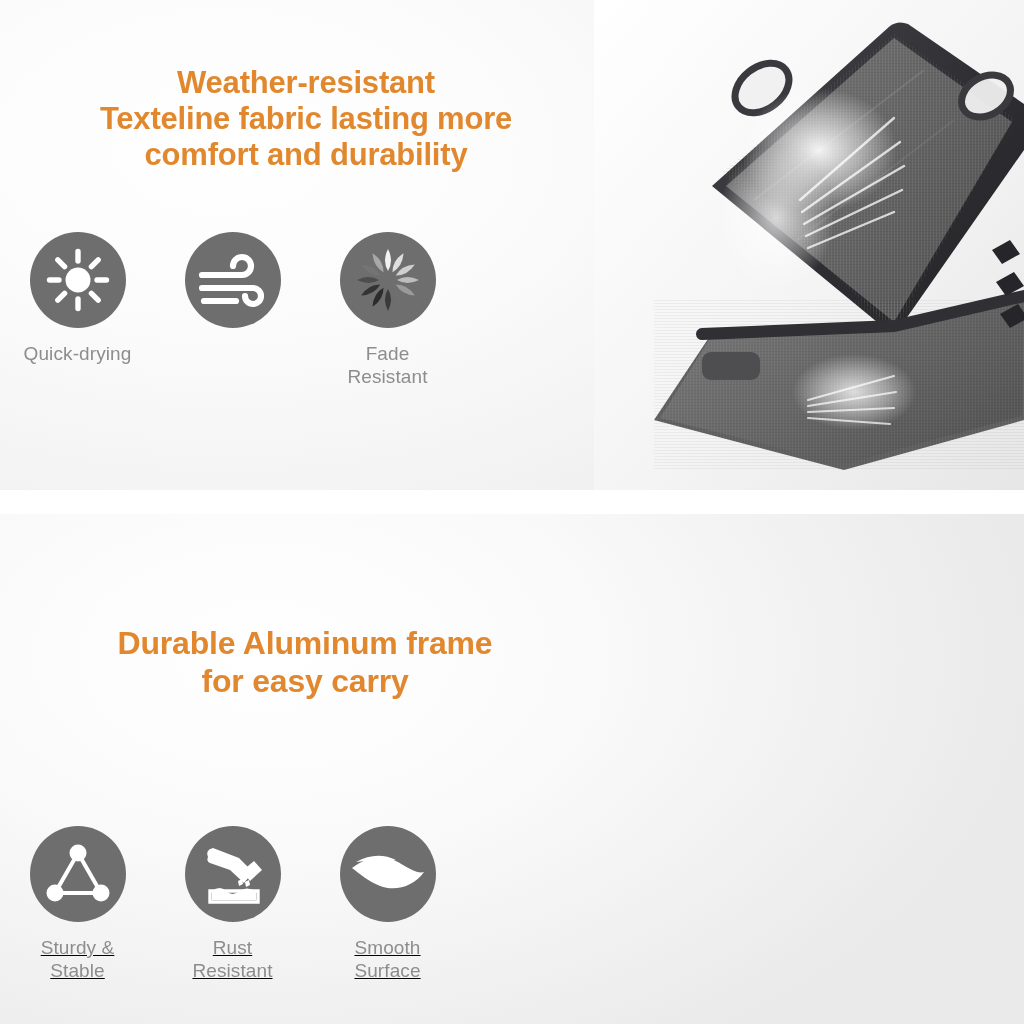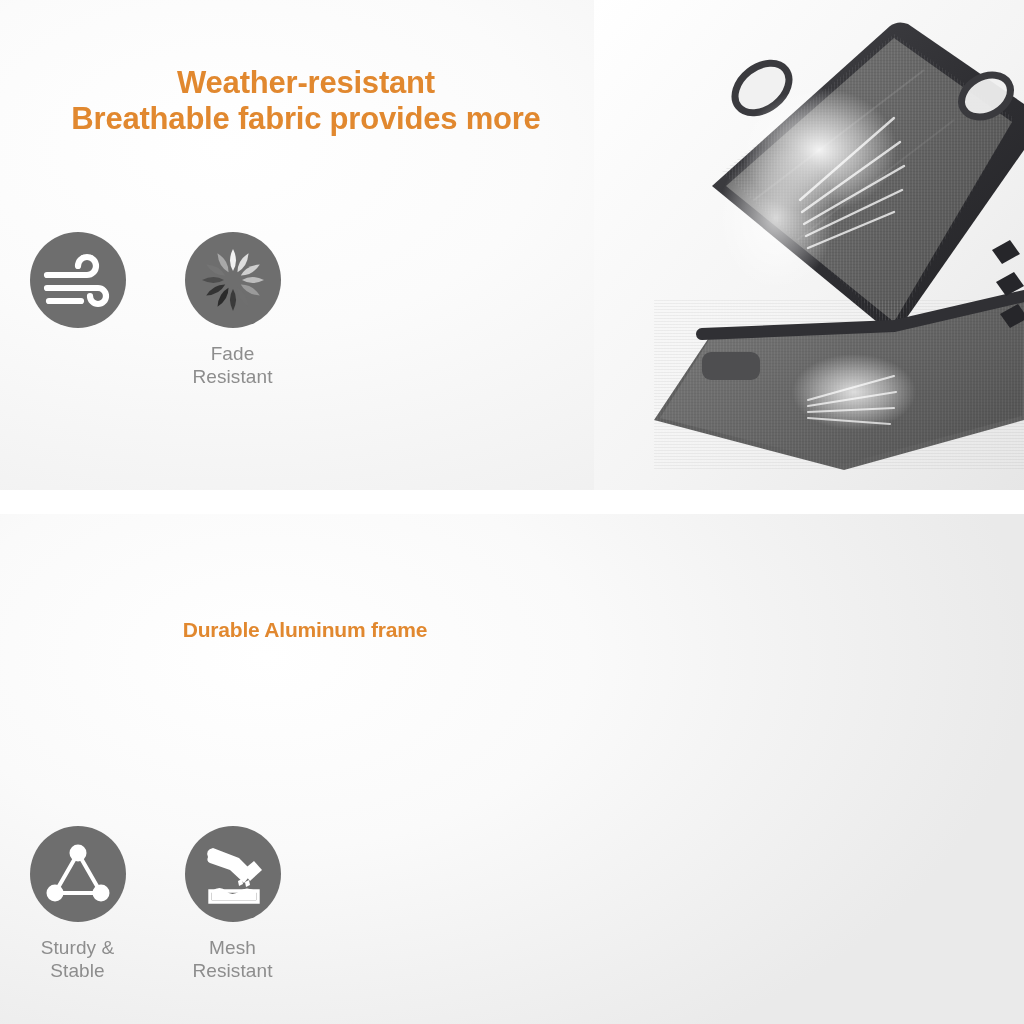--- a/index.html
+++ b/index.html
@@ -22,34 +22,34 @@
       radial-gradient(ellipse 760px 460px at 26% 28%, #ffffff 0%, #fafafa 42%, #eaeaea 100%);
   }
 
   
   .headline{
     position:absolute;color:#e1882f;font-weight:bold;
     line-height:1.17;letter-spacing:-0.2px;
     text-rendering:optimizeLegibility;
   }
   #headline-top{left:0;top:44px;width:612px;text-align:center;font-size:31px;}
-  #headline-bottom{left:0;top:604px;width:610px;text-align:center;font-size:21px;}
+  #headline-bottom{left:0;top:604px;width:610px;text-align:center;font-size:32px;}
   .headline span{display:block;white-space:nowrap;}
 
   
   .feature-row{position:absolute;display:flex;align-items:flex-start;}
   #features-top{left:0;top:232px;width:620px;}
   #features-bottom{left:0;top:826px;width:620px;}
 
   .feature{
     display:flex;flex-direction:column;align-items:center;
     flex:0 0 auto;
   }
   #features-top .feature{width:155px;}
-  #features-bottom .feature{width:155px;}
+  #features-bottom .feature{width:155px;text-decoration:underline;}
 
   .badge{
     width:96px;height:96px;border-radius:50%;
     background:#6e6e6e;position:relative;flex:0 0 auto;
     display:flex;align-items:center;justify-content:center;
   }
   .badge svg{display:block;}
   .feature-label{
     margin-top:14px;text-align:center;
     color:#8d8d8d;font-size:19px;line-height:1.22;
@@ -151,25 +151,44 @@
               <path d="M214 406 L302 392"></path>
             <path d="M214 412 L300 408"></path>
               <path d="M214 418 L296 424"></path>
           </g>
         </g>
       </svg>
     </div>
 
     <h1 class="headline" id="headline-top">
       <span>Weather-resistant</span>
-      <span>Breathable fabric provides more</span>
+      <span>Texteline fabric lasting more</span>
+      <span>comfort and durability</span>
     </h1>
 
     <div class="feature-row" id="features-top">
 
+      <div class="feature">
+        <div class="badge">
+          <svg width="68" height="68" viewBox="0 0 68 68">
+            <circle cx="34" cy="34" r="12.5" fill="#ffffff"></circle>
+            <g stroke="#ffffff" stroke-width="5.4" stroke-linecap="round">
+              <line x1="34" y1="5.5" x2="34" y2="15"></line>
+              <line x1="34" y1="53" x2="34" y2="62.5"></line>
+              <line x1="5.5" y1="34" x2="15" y2="34"></line>
+              <line x1="53" y1="34" x2="62.5" y2="34"></line>
+              <line x1="13.8" y1="13.8" x2="20.6" y2="20.6"></line>
+              <line x1="47.4" y1="47.4" x2="54.2" y2="54.2"></line>
+              <line x1="13.8" y1="54.2" x2="20.6" y2="47.4"></line>
+              <line x1="47.4" y1="20.6" x2="54.2" y2="13.8"></line>
+            </g>
+          </svg>
+        </div>
+        <div class="feature-label">Quick-drying</div>
+      </div>
 
       <div class="feature">
         <div class="badge">
           <svg width="74" height="70" viewBox="0 0 74 70">
             <g fill="none" stroke="#ffffff" stroke-width="6.2" stroke-linecap="round">
               <path d="M6 30 H46 a9 9 0 1 0 -9 -9"></path>
               <path d="M6 43 H57 a8 8 0 1 1 -8 8"></path>
               <path d="M8 56 H40"></path>
             </g>
           </svg>
@@ -228,20 +247,21 @@
 
     </div>
   </section>
 
   <div class="panel" id="panel-gap"></div>
 
   <section class="panel" id="panel-bottom">
 
     <h1 class="headline" id="headline-bottom" style="top:90px;">
       <span>Durable Aluminum frame</span>
+      <span>for easy carry</span>
     </h1>
 
     <div class="feature-row" id="features-bottom" style="top:312px;">
 
       <div class="feature">
         <div class="badge">
           <svg width="66" height="62" viewBox="0 0 66 62">
             <g stroke="#ffffff" stroke-width="4" fill="none">
               <path d="M33 10 L56 50 L10 50 Z"></path>
             </g>
@@ -263,22 +283,33 @@
 
             <g fill="#ffffff">
               <path d="M40 40 l4 -2 l1 5 l-4 2 z"></path>
               <path d="M47 41 l4 -2 l1 5 l-4 2 z"></path>
             </g>
 
             <path d="M12 50 h48 v11 h-48 z" fill="none" stroke="#ffffff" stroke-width="3.4"></path>
             <path d="M14 50 q8 -6 14 0 q6 6 14 0 q6 -5 16 0 v9 h-44 z" fill="#ffffff"></path>
           </svg>
         </div>
-        <div class="feature-label">Mesh
+        <div class="feature-label">Rust
 Resistant</div>
       </div>
 
 
+      <div class="feature">
+        <div class="badge">
+          <svg width="76" height="52" viewBox="0 0 76 52">
+            <path d="M2 20 C 18 8, 34 6, 48 14 C 60 21, 68 26, 74 24
+                     C 64 38, 46 44, 30 38 C 18 33, 10 26, 2 20 Z" fill="#ffffff"></path>
+            <path d="M6 14 C 20 6, 34 6, 46 12 C 38 12, 26 12, 6 14 Z" fill="#ffffff"></path>
+          </svg>
+        </div>
+        <div class="feature-label">Smooth
+Surface</div>
+      </div>
 
     </div>
   </section>
 
 </div>
 
 </body></html>

